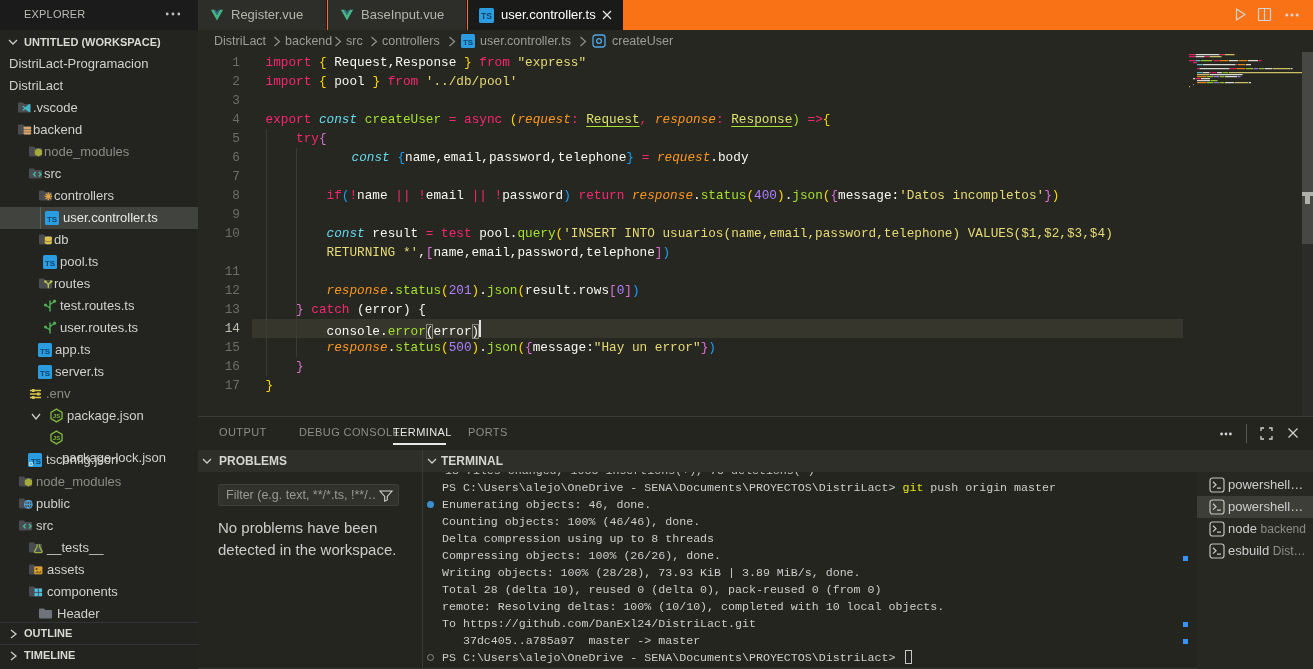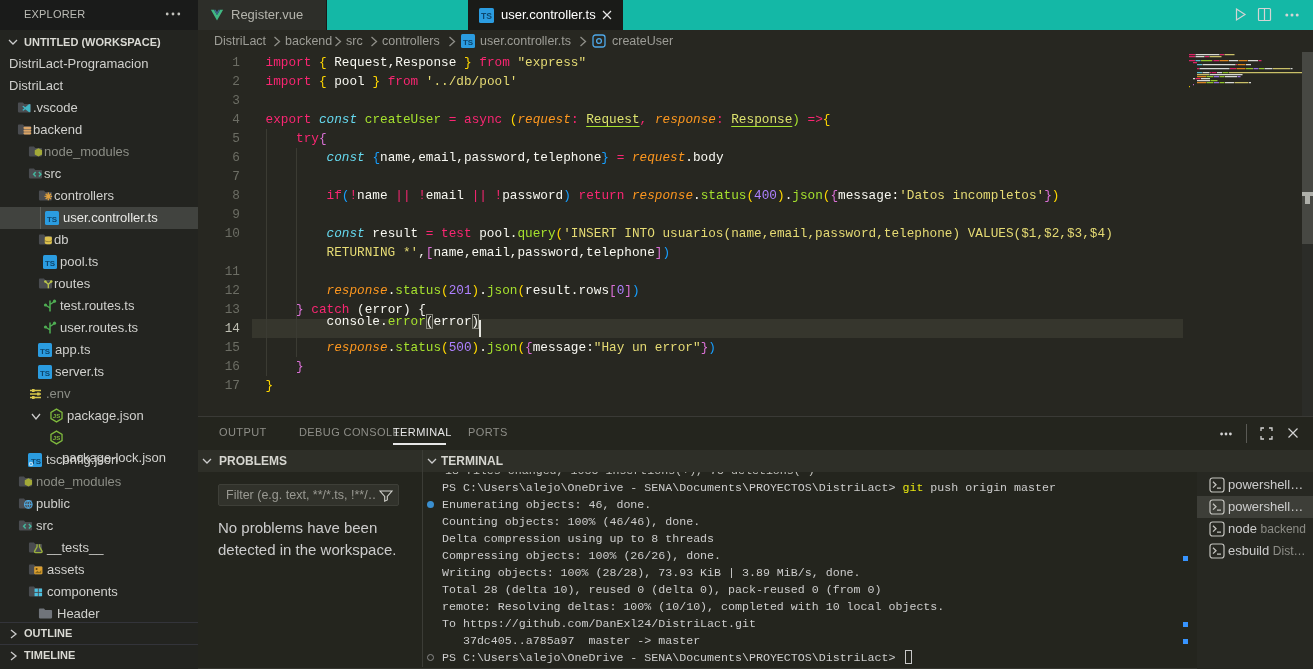--- a/index.html
+++ b/index.html
@@ -5,21 +5,21 @@
   * { margin:0; padding:0; box-sizing:border-box; }
   html,body { width:1313px; height:669px; overflow:hidden; background:#1e1f1c; }
   body { font-family:"Liberation Sans", sans-serif; position:relative; }
   .abs { position:absolute; }
   
   #sidebar { left:0; top:0; width:198px; height:669px; background:#232420; color:#cccccc; }
   .row { position:absolute; left:0; width:198px; height:22px; line-height:22px; font-size:13px; color:#d0d0cd; white-space:nowrap; }
   .row .ic { position:absolute; top:3px; }
   .dim { color:#8b8d85; }
   
-  #tabbar { left:198px; top:0; width:1115px; height:30px; background:#14b8a6; }
+  #tabbar { left:198px; top:0; width:1115px; height:30px; background:#f97316; }
   .tab { position:absolute; top:0; height:30px; font-size:13px; line-height:30px; color:#b4b4ac; }
   
   #crumbs { left:198px; top:30px; width:1115px; height:22px; background:#272721; color:#9d9d97; font-size:12.5px; line-height:22px; }
   #editor { left:198px; top:52px; width:1115px; height:364px; background:#272721; }
   .cl { position:absolute; left:67.5px; top:0; font-family:"Liberation Mono",monospace; font-size:12.72px; line-height:19px; height:19px; color:#f8f8f2; }
   .ln { position:absolute; left:0; width:42px; text-align:right; font-family:"Liberation Mono",monospace; font-size:12.72px; line-height:19px; color:#6c6d64; }
   .kw { color:#f92672; }
   .st { color:#e6db74; }
   .nu { color:#ae81ff; }
   .fn { color:#a6e22e; }
@@ -298,20 +298,27 @@
     </div>
 </div>
 <div class="abs" id="tabbar">
   <div class="tab" style="left:0;width:129px;background:#2d2e29;border-right:1px solid #191a17;">
     <svg style="position:absolute;left:12px;top:8px" width="14" height="14" viewBox="0 0 16 16">
         <path d="M1 2h3.4L8 8l3.6-6H15L8 14.2z" fill="#41b883"></path>
         <path d="M4.4 2h2.1L8 4.8 9.5 2h2.1L8 8z" fill="#3a6a8c"></path>
       </svg>
     <span style="position:absolute;left:33px;">Register.vue</span>
   </div>
+  <div class="tab" style="left:130px;width:139px;background:#2d2e29;border-right:1px solid #191a17;">
+    <svg style="position:absolute;left:12px;top:8px" width="14" height="14" viewBox="0 0 16 16">
+        <path d="M1 2h3.4L8 8l3.6-6H15L8 14.2z" fill="#41b883"></path>
+        <path d="M4.4 2h2.1L8 4.8 9.5 2h2.1L8 8z" fill="#3a6a8c"></path>
+      </svg>
+    <span style="position:absolute;left:33px;">BaseInput.vue</span>
+  </div>
   <div class="tab" style="left:270px;width:155px;background:#1a1b18;color:#ffffff;">
     <svg style="position:absolute;left:11px;top:8px" width="15" height="15" viewBox="0 0 14 14">
         <rect width="14" height="14" rx="1.5" fill="#2b9ce0"></rect>
         <text x="7" y="10.5" font-size="8" font-weight="bold" fill="#0d466e" text-anchor="middle" font-family="Liberation Sans">TS</text>
       </svg>
     <span style="position:absolute;left:33px;">user.controller.ts</span>
     <svg style="position:absolute;left:133px;top:9px" width="12" height="12" viewBox="0 0 12 12">
         <path d="M2 2 L10 10 M10 2 L2 10" stroke="#e8e8e8" stroke-width="1.2"></path>
       </svg>
   </div>
@@ -377,27 +384,27 @@
   <div class="ln" style="top:228.5px;">12</div>
   <div class="ln" style="top:247.5px;">13</div>
   <div class="ln" style="top:266.5px;color:#c0c1b5;">14</div>
   <div class="ln" style="top:285.5px;">15</div>
   <div class="ln" style="top:304.5px;">16</div>
   <div class="ln" style="top:323.5px;">17</div>
   <pre class="cl" style="top:0.5px;"><span class="kw">import</span> <span class="b1">{</span> Request,Response <span class="b1">}</span> <span class="kw">from</span> <span class="st">"express"</span></pre>
   <pre class="cl" style="top:19.5px;"><span class="kw">import</span> <span class="b1">{</span> pool <span class="b1">}</span> <span class="kw">from</span> <span class="st">'../db/pool'</span></pre>
   <pre class="cl" style="top:57.5px;"><span class="kw">export</span> <span class="ty">const</span> <span class="fn">createUser</span> <span class="kw">=</span> <span class="kw">async</span> <span class="b1">(</span><span class="pr">request</span><span class="kw">:</span> <span class="tyu">Request</span><span class="kw">,</span> <span class="pr">response</span><span class="kw">:</span> <span class="tyu">Response</span><span class="gr">)</span> <span class="kw">=&gt;</span><span class="b1">{</span></pre>
   <pre class="cl" style="top:76.5px;">    <span class="kw">try</span><span class="b2">{</span></pre>
-  <pre class="cl" style="top:95.5px;">        <span class="ty">const</span> <span class="b3">{</span>name,email,password,telephone<span class="b3">}</span> <span class="kw">=</span> <span class="pr">request</span>.body</pre>
+  <pre class="cl" style="top:95.5px;margin-left:25px;">        <span class="ty">const</span> <span class="b3">{</span>name,email,password,telephone<span class="b3">}</span> <span class="kw">=</span> <span class="pr">request</span>.body</pre>
   <pre class="cl" style="top:133.5px;">        <span class="kw">if</span><span class="b3">(</span><span class="kw">!</span>name <span class="kw">||</span> <span class="kw">!</span>email <span class="kw">||</span> <span class="kw">!</span>password<span class="b3">)</span> <span class="kw">return</span> <span class="pr">response</span>.<span class="fn">status</span><span class="b1">(</span><span class="nu">400</span><span class="b1">)</span>.<span class="fn">json</span><span class="b1">(</span><span class="b2">{</span>message:<span class="st">'Datos incompletos'</span><span class="b2">}</span><span class="b1">)</span></pre>
   <pre class="cl" style="top:171.5px;">        <span class="ty">const</span> result <span class="kw">=</span> <span class="kw">test</span> pool.<span class="fn">query</span><span class="b1">(</span><span class="st">'INSERT INTO usuarios(name,email,password,telephone) VALUES($1,$2,$3,$4)</span></pre>
   <pre class="cl" style="top:190.5px;">        <span class="st">RETURNING *'</span>,<span class="b2">[</span>name,email,password,telephone<span class="b2">]</span><span class="b3">)</span></pre>
   <pre class="cl" style="top:228.5px;">        <span class="pr">response</span>.<span class="fn">status</span><span class="b1">(</span><span class="nu">201</span><span class="b1">)</span>.<span class="fn">json</span><span class="b1">(</span>result.rows<span class="b2">[</span><span class="nu">0</span><span class="b2">]</span><span class="b3">)</span></pre>
   <pre class="cl" style="top:247.5px;">    <span class="b2">}</span> <span class="kw">catch</span> (error) {</pre>
-  <pre class="cl" style="top:260px;">        console.<span class="fn">error</span><span class="bm">(</span>error<span class="bm">)</span></pre>
+  <pre class="cl" style="top:270px;">        console.<span class="fn">error</span><span class="bm">(</span>error<span class="bm">)</span></pre>
   <pre class="cl" style="top:285.5px;">        <span class="pr">response</span>.<span class="fn">status</span><span class="b1">(</span><span class="nu">500</span><span class="b1">)</span>.<span class="fn">json</span><span class="b1">(</span><span class="b2">{</span>message:<span class="st">"Hay un error"</span><span class="b2">}</span><span class="b3">)</span></pre>
   <pre class="cl" style="top:304.5px;">    <span class="b2">}</span></pre>
   <pre class="cl" style="top:323.5px;"><span class="b1">}</span></pre>
   <div class="abs" style="left:281px;top:267.5px;width:1.6px;height:17px;background:#e4e4de;"></div>
   <svg class="abs" style="left:990.9px;top:1.6px" width="124" height="40" viewBox="0 0 124 40">
       <rect x="0.0" y="0.0" width="6.0" height="1.25" fill="#f92672" fill-opacity="0.85"></rect>
       <rect x="6.5" y="0.0" width="24.0" height="1.25" fill="#f8f8f2" fill-opacity="0.85"></rect>
       <rect x="31.0" y="0.0" width="4.0" height="1.25" fill="#f92672" fill-opacity="0.85"></rect>
       <rect x="35.5" y="0.0" width="10.0" height="1.25" fill="#e6db74" fill-opacity="0.85"></rect>
       <rect x="0.0" y="2.0" width="6.0" height="1.25" fill="#f92672" fill-opacity="0.85"></rect>

